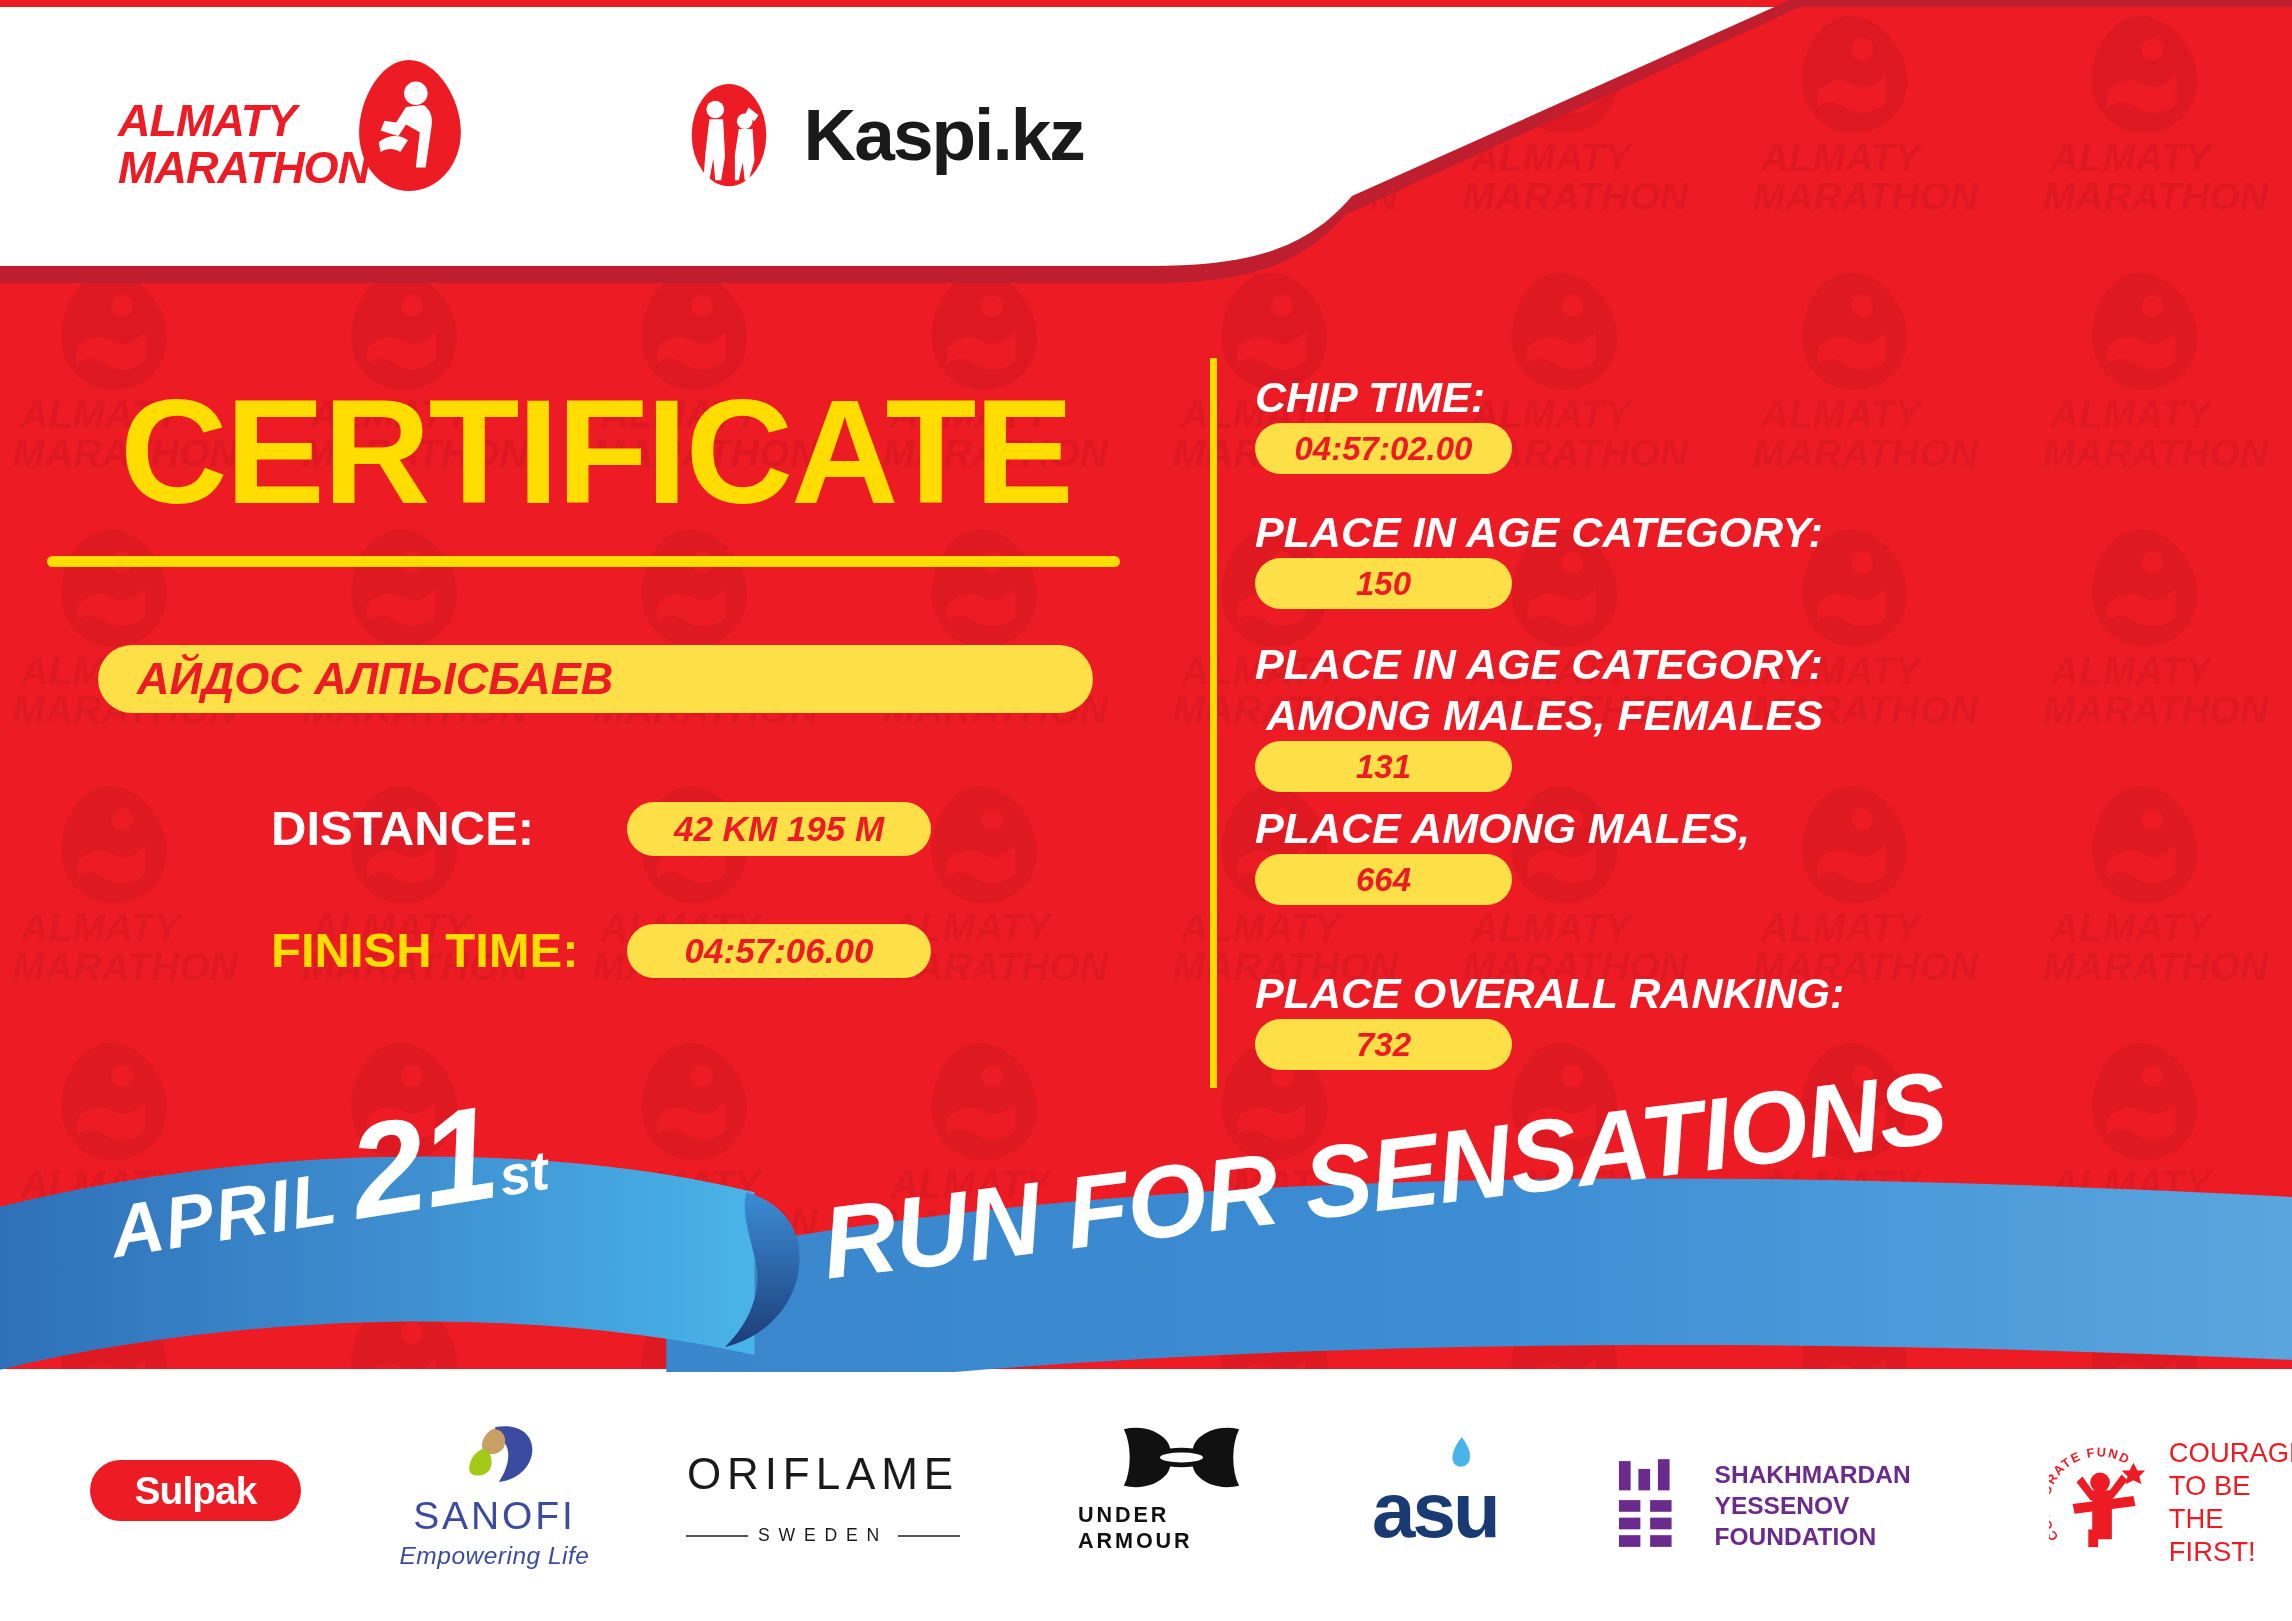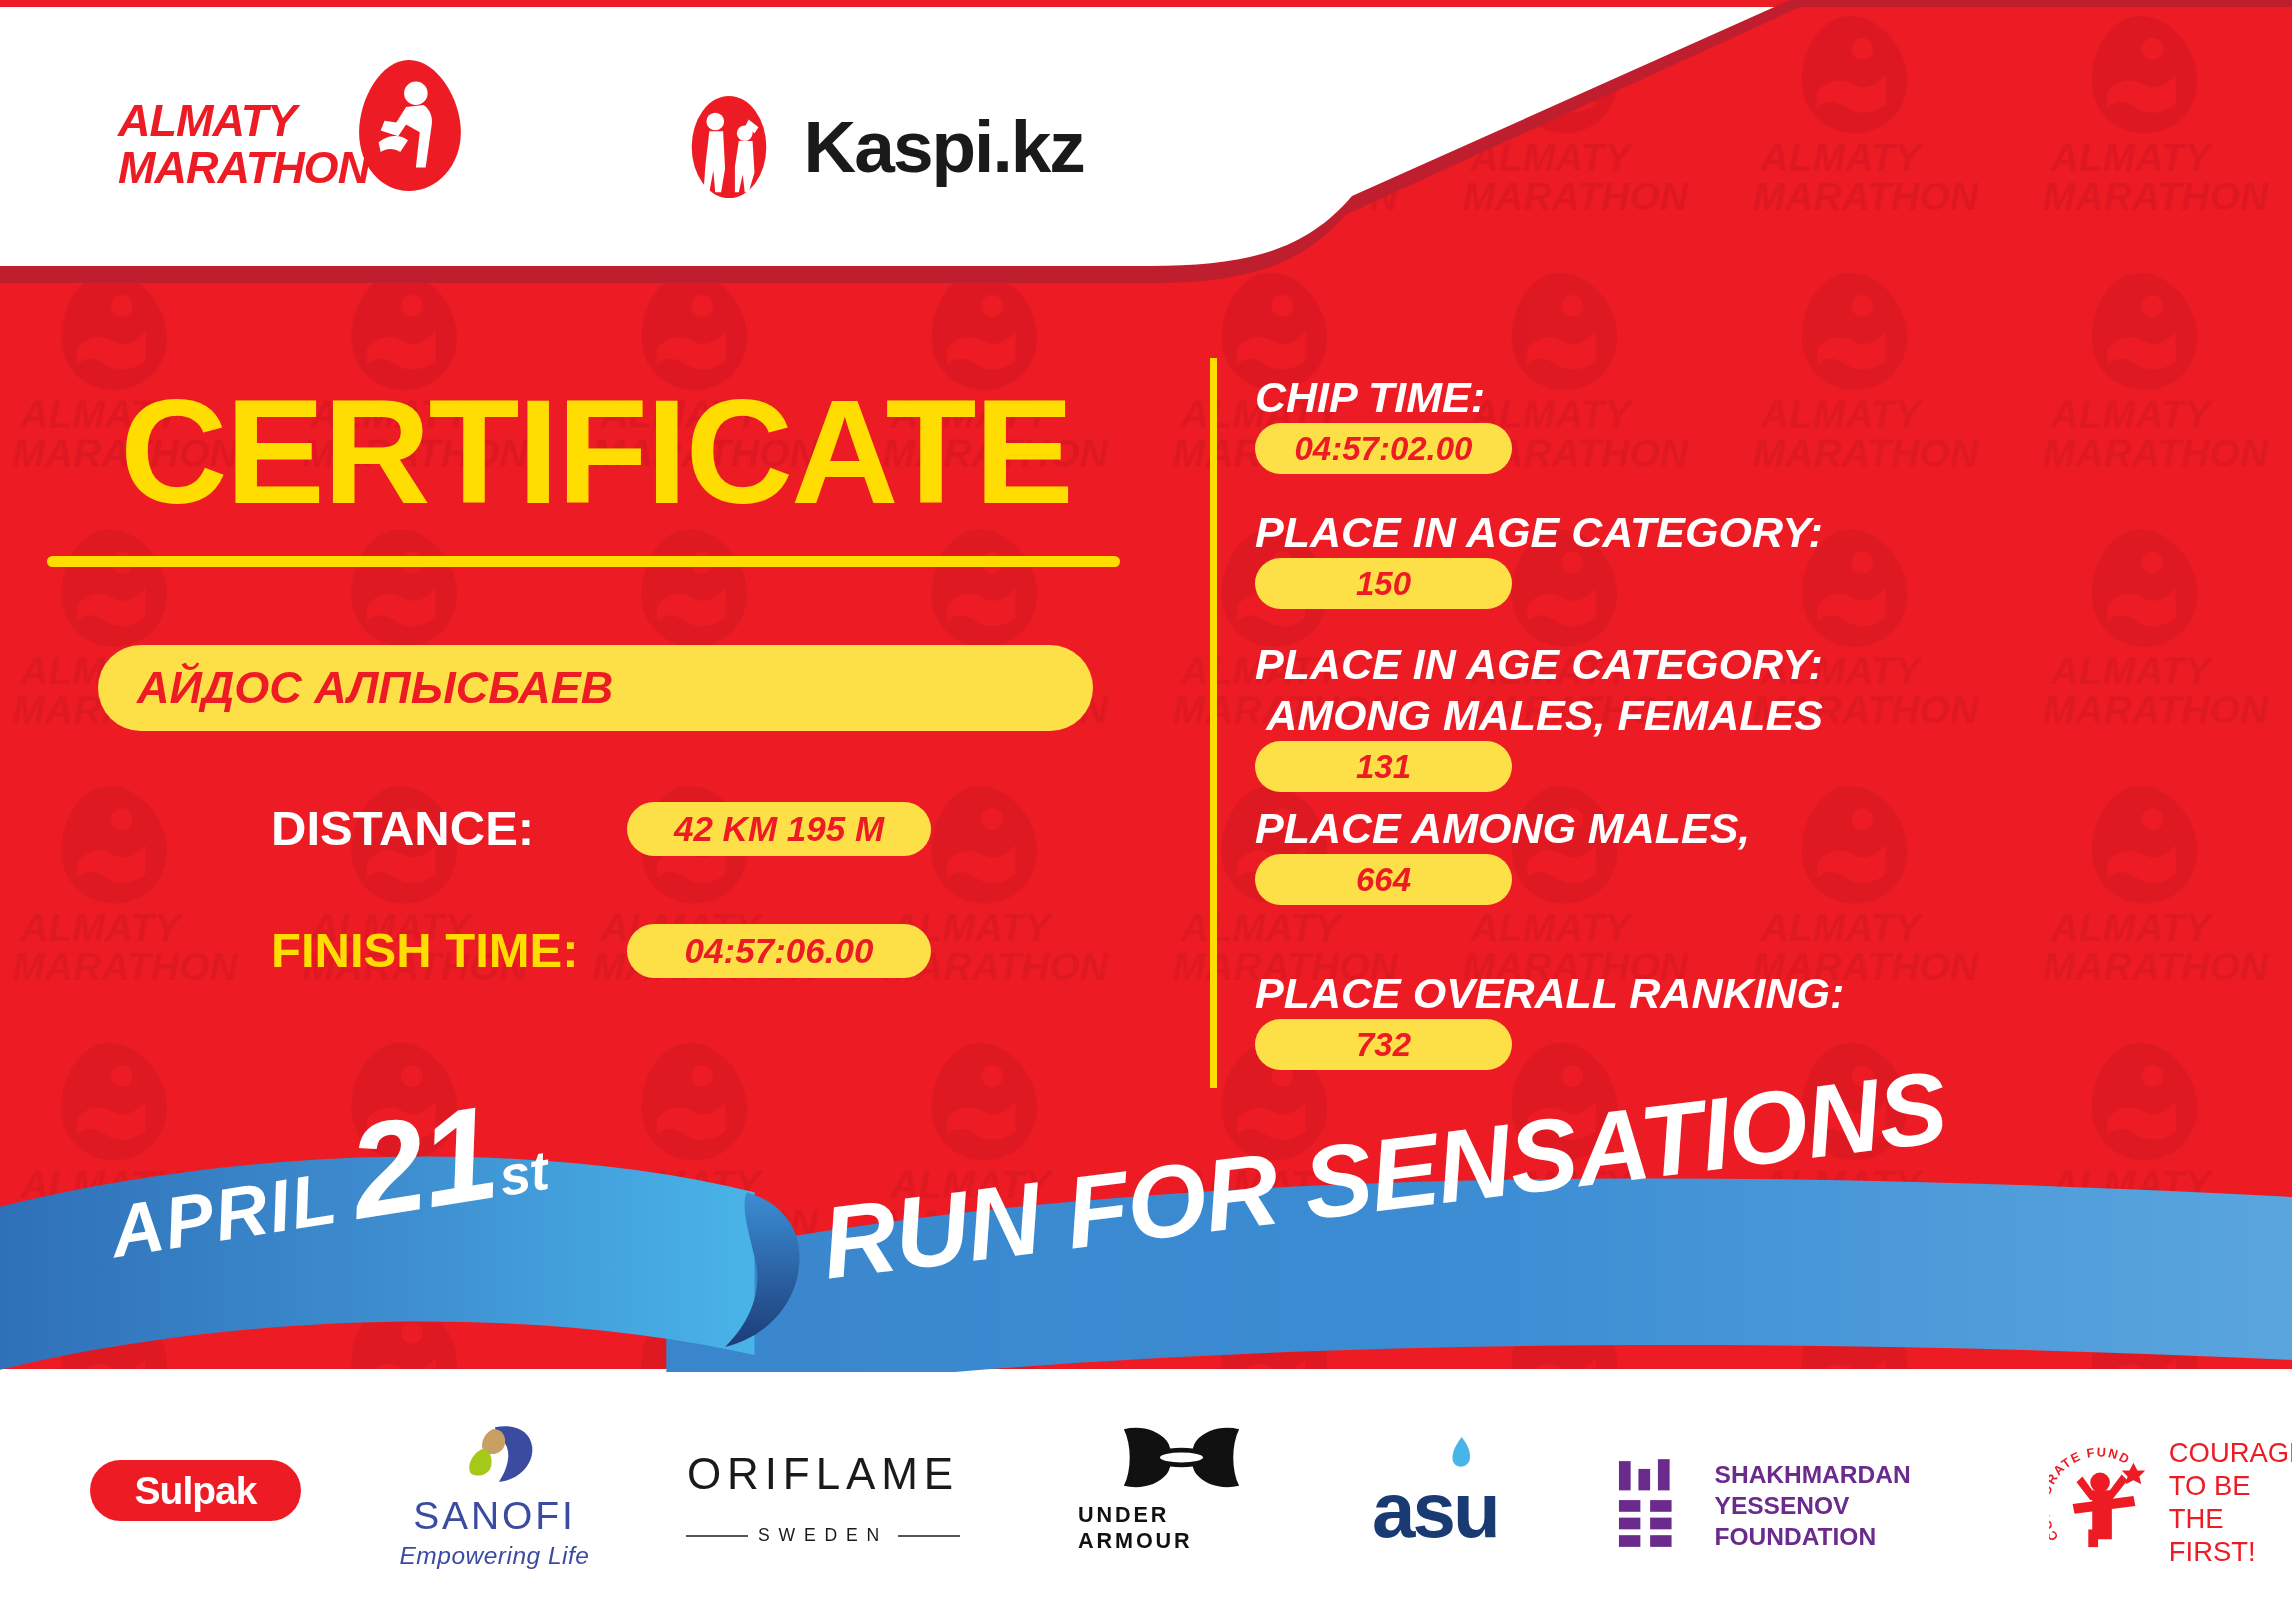--- a/index.html
+++ b/index.html
@@ -46,21 +46,21 @@
   .header { position:absolute; left:0; top:6.9px; width:1372px; height:265px; }
 
   .am-logo { position:absolute; left:118px; top:51px; width:323px; height:157px; }
   .am-logo .am-text {
     position:absolute; left:0; top:39px; width:255px;
     color:#ED1C24; font-weight:bold; font-style:italic;
     font-size:45px; line-height:47px; letter-spacing:-1px;
   }
   .am-logo .am-drop { position:absolute; left:237px; top:0px; width:108px; height:137px; }
 
-  .kaspi { position:absolute; left:676px; top:86px; height:108px; display:flex; align-items:center; }
+  .kaspi { position:absolute; left:676px; top:74px; height:108px; display:flex; align-items:center; }
   .kaspi .k-mark { width:106px; height:106px; position:relative; }
   .kaspi .k-text {
     margin-left:21.6px; color:#1a1a1a; font-weight:bold;
     font-size:73px; letter-spacing:-2px; line-height:73px;
   }
 
   
   .cert-title {
     position:absolute; left:47px; top:377px; width:1098px;
     color:#FFDD00; font-weight:bold; font-size:149px;
@@ -69,21 +69,21 @@
   }
   .yellow-rule {
     position:absolute; left:47px; top:556px; width:1073px; height:10.8px;
     background:#FFDD00; border-radius:5.9px;
   }
 
   .pill { background:#fde047; border-radius:979px; display:flex; align-items:center; }
   .pill-text { color:#ED1C24; font-weight:bold; font-style:italic; }
 
   .name-pill {
-    position:absolute; left:98px; top:645px; width:995px; height:86px;
+    position:absolute; left:98px; top:645px; width:995px; height:68px;
     padding-left:39px; font-size:45px; letter-spacing:0px;
   }
 
   .row-label {
     font-weight:bold; letter-spacing:0px;
   }
 
   .distance-label {
     position:absolute; left:271px; top:804px; width:294px;
     color:#ffffff; font-size:49px; line-height:49px; text-align:left;

